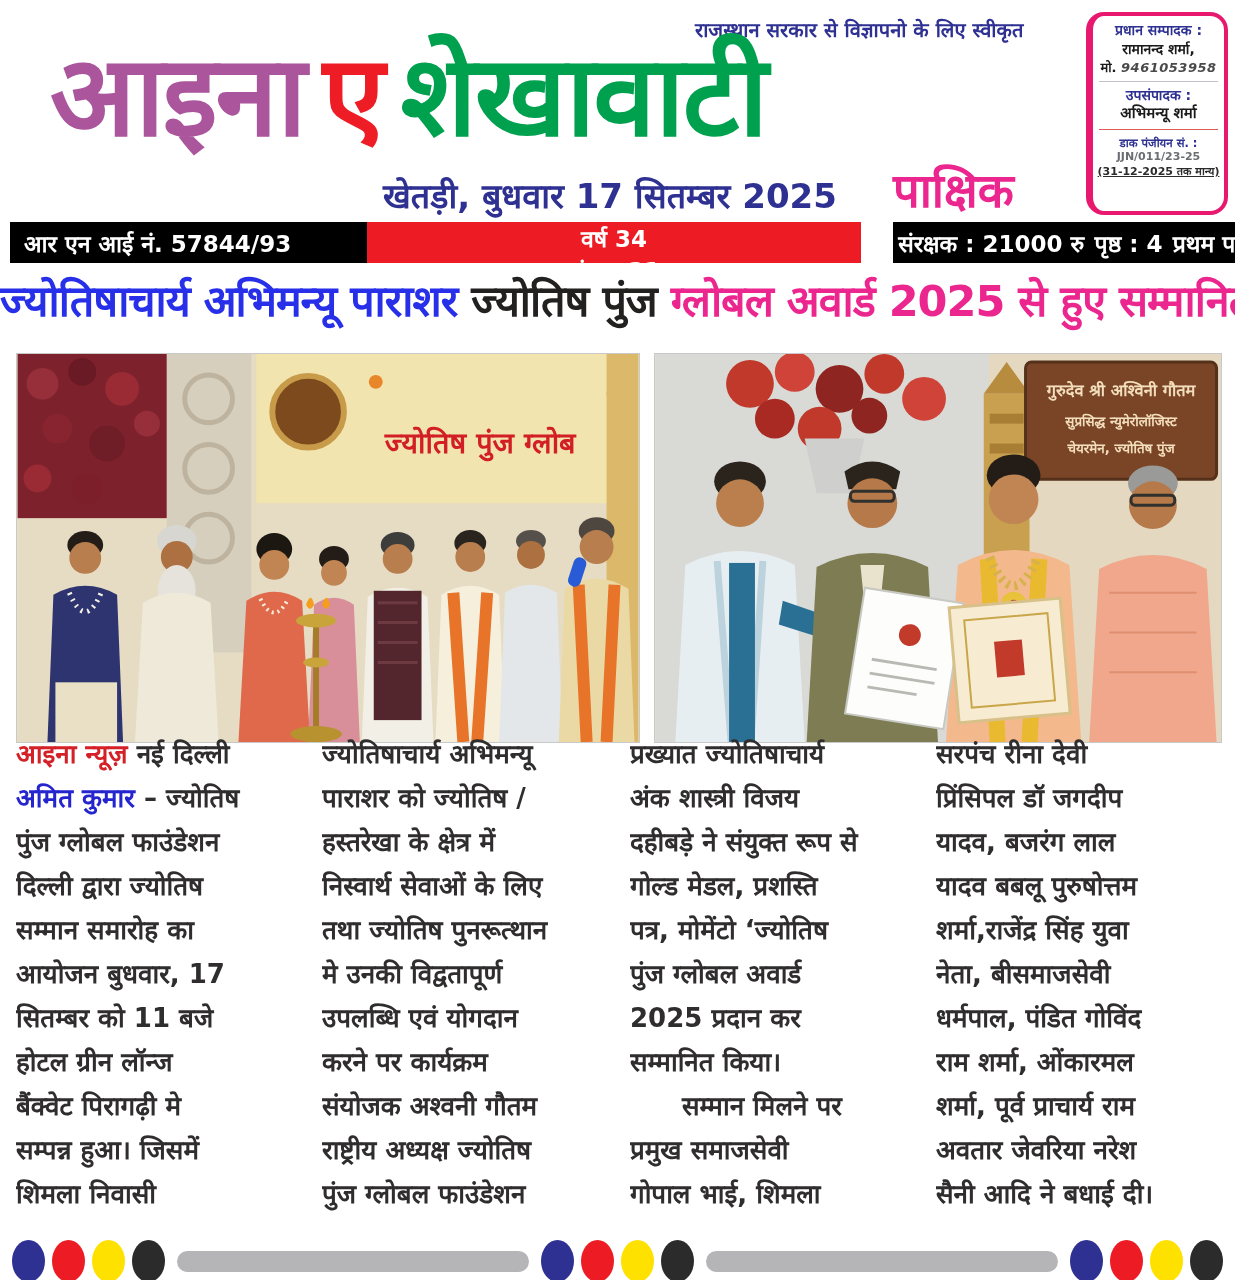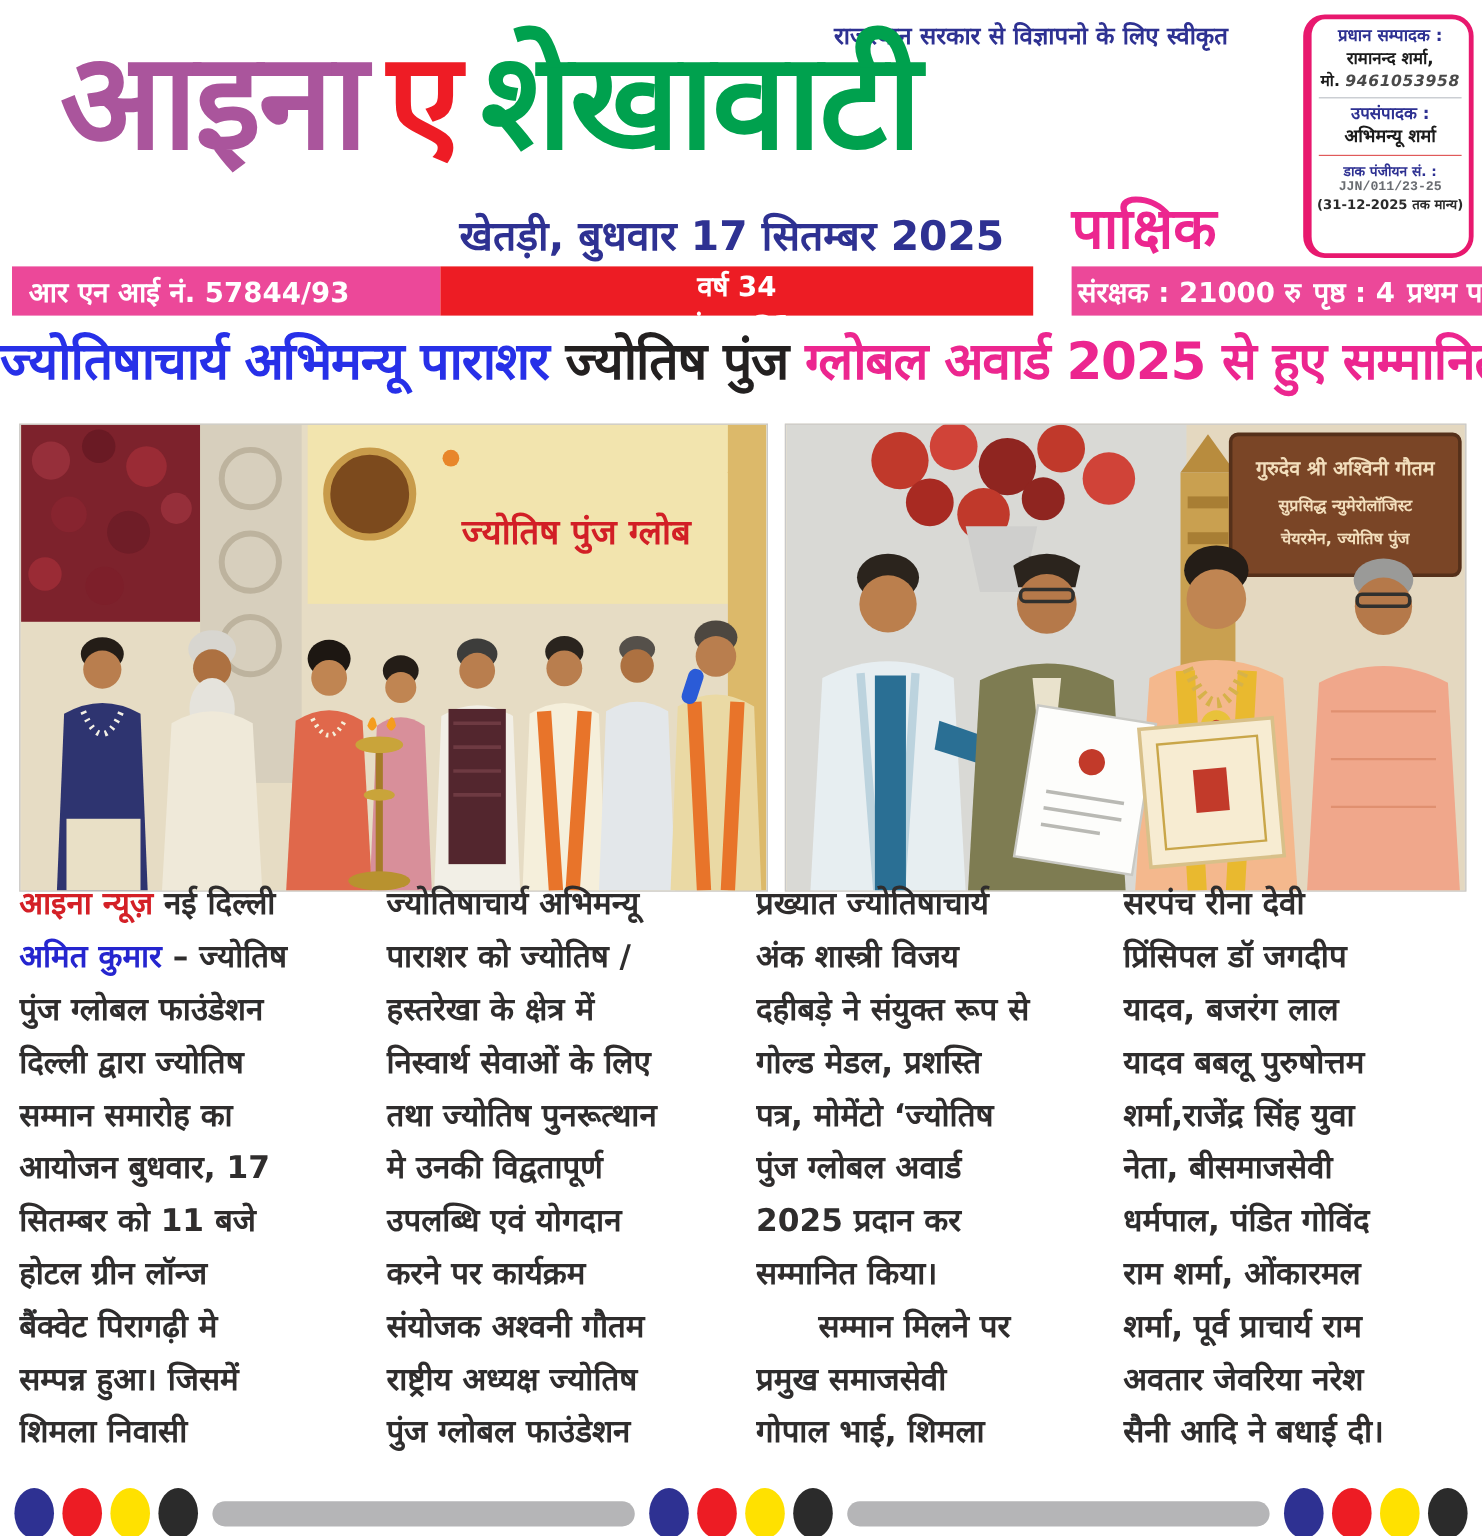--- a/index.html
+++ b/index.html
@@ -1,43 +1,43 @@
 <!DOCTYPE html>
 <html><head>
 <meta charset="utf-8">
 <style>
   html,body{margin:0;padding:0;background:#ffffff;}
   body{font-family:"DejaVu Sans","Liberation Sans",sans-serif;}
   #page{position:relative;width:1235px;height:1280px;margin:0 auto;background:#ffffff;overflow:hidden;}
 
   
   .approval{position:absolute;left:695px;top:16px;font-size:20px;font-weight:bold;color:#2e3192;white-space:nowrap;}
-  .masthead{position:absolute;left:50px;top:13px;width:1040px;display:flex;align-items:flex-end;gap:18px;white-space:nowrap;}
+  .masthead{position:absolute;left:50px;top:24px;width:1040px;display:flex;align-items:flex-end;gap:18px;white-space:nowrap;}
   .mast-word{font-weight:800;font-size:112px;line-height:1.3;letter-spacing:-2px;}
   .dateline{position:absolute;left:383px;top:172px;font-size:34px;font-weight:bold;color:#2e3192;white-space:nowrap;}
   .paksik{position:absolute;left:893px;top:157px;font-size:47px;font-weight:800;color:#ec268f;white-space:nowrap;}
 
   
   .editor-box{position:absolute;left:1086px;top:12px;width:142px;height:203px;background:#ffffff;
     border:4px solid #e8186e;border-left-width:7px;border-radius:18px;box-sizing:border-box;
     padding:6px 4px 20px 4px;text-align:center;}
   .editor-box .lbl{color:#2e3192;font-weight:bold;font-size:14px;line-height:1.25;}
   .editor-box .name{color:#1b1b1b;font-weight:bold;font-size:14px;line-height:1.3;}
   .editor-box .mob{color:#1b1b1b;font-weight:bold;font-size:13px;}
   .editor-box .mob i{color:#4a4a4a;font-weight:bold;font-style:italic;letter-spacing:.5px;}
   .editor-box hr{border:none;border-top:1.5px solid #bfc3c9;margin:5px 2px;}
   .editor-box hr.red{border-top:1.5px solid #e05a5a;}
   .editor-box .small-lbl{color:#2e3192;font-weight:bold;font-size:11.5px;margin-top:2px;}
-  .editor-box .small-val{color:#6a6d72;font-weight:bold;font-size:11px;font-family:Liberation Mono, monospace;}
-  .editor-box .small-valid{color:#2b2b2b;font-weight:bold;font-size:11px;white-space:nowrap;}
+  .editor-box .small-val{color:#6a6d72;font-weight:bold;font-size:11px;}
+  .editor-box .small-valid{color:#2b2b2b;font-weight:bold;font-size:11px;white-space:nowrap;text-decoration:underline;}
 
   
   .info-bar-seg{position:absolute;top:222px;height:41px;display:flex;align-items:center;box-sizing:border-box;
     color:#ffffff;font-weight:bold;font-size:23px;white-space:nowrap;}
-  .seg-navy{background:#ec4899;}
+  .seg-navy{background:#000000;}
   .seg-red{background:#ed1c24;}
   #seg1{left:10px;width:357px;padding-left:14px;}
   #seg2{left:367px;width:494px;justify-content:space-around;flex-direction:column;}
   #seg3{left:861px;width:364px;justify-content:space-around;margin-left:32px;}
 
   
   .headline{position:absolute;left:0;top:270px;width:1235px;text-align:center;font-size:43px;font-weight:800;
     white-space:nowrap;letter-spacing:-1px;}
   .headline .h-blue{color:#2730e8;}
   .headline .h-black{color:#232020;}

